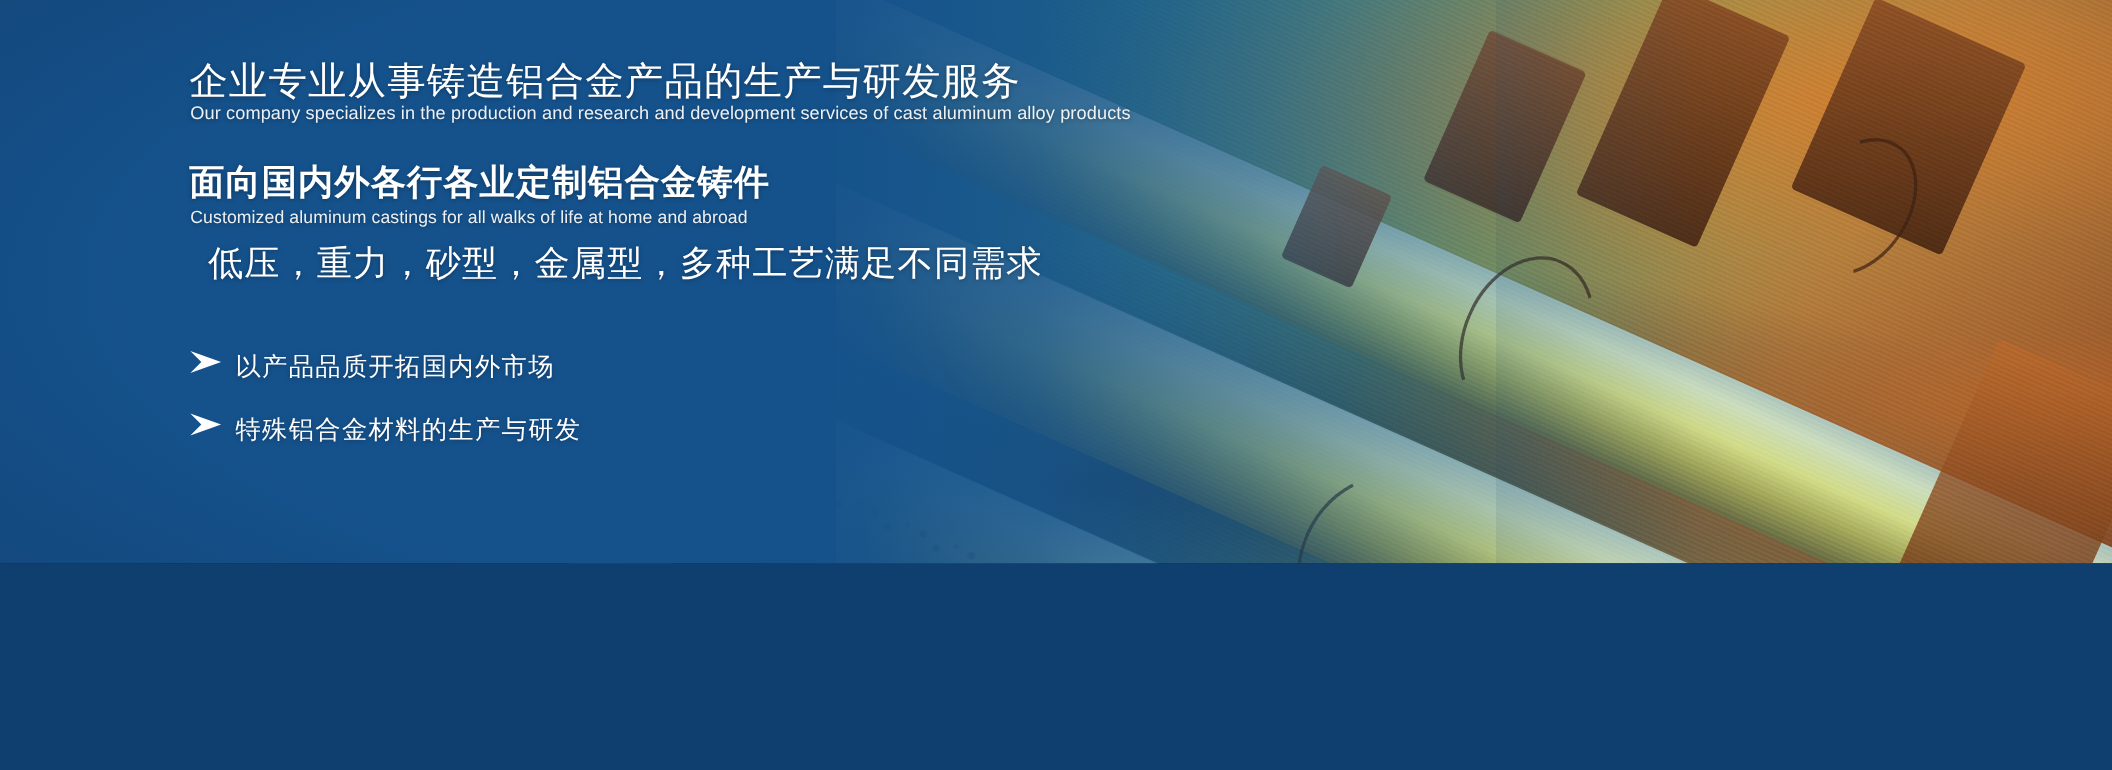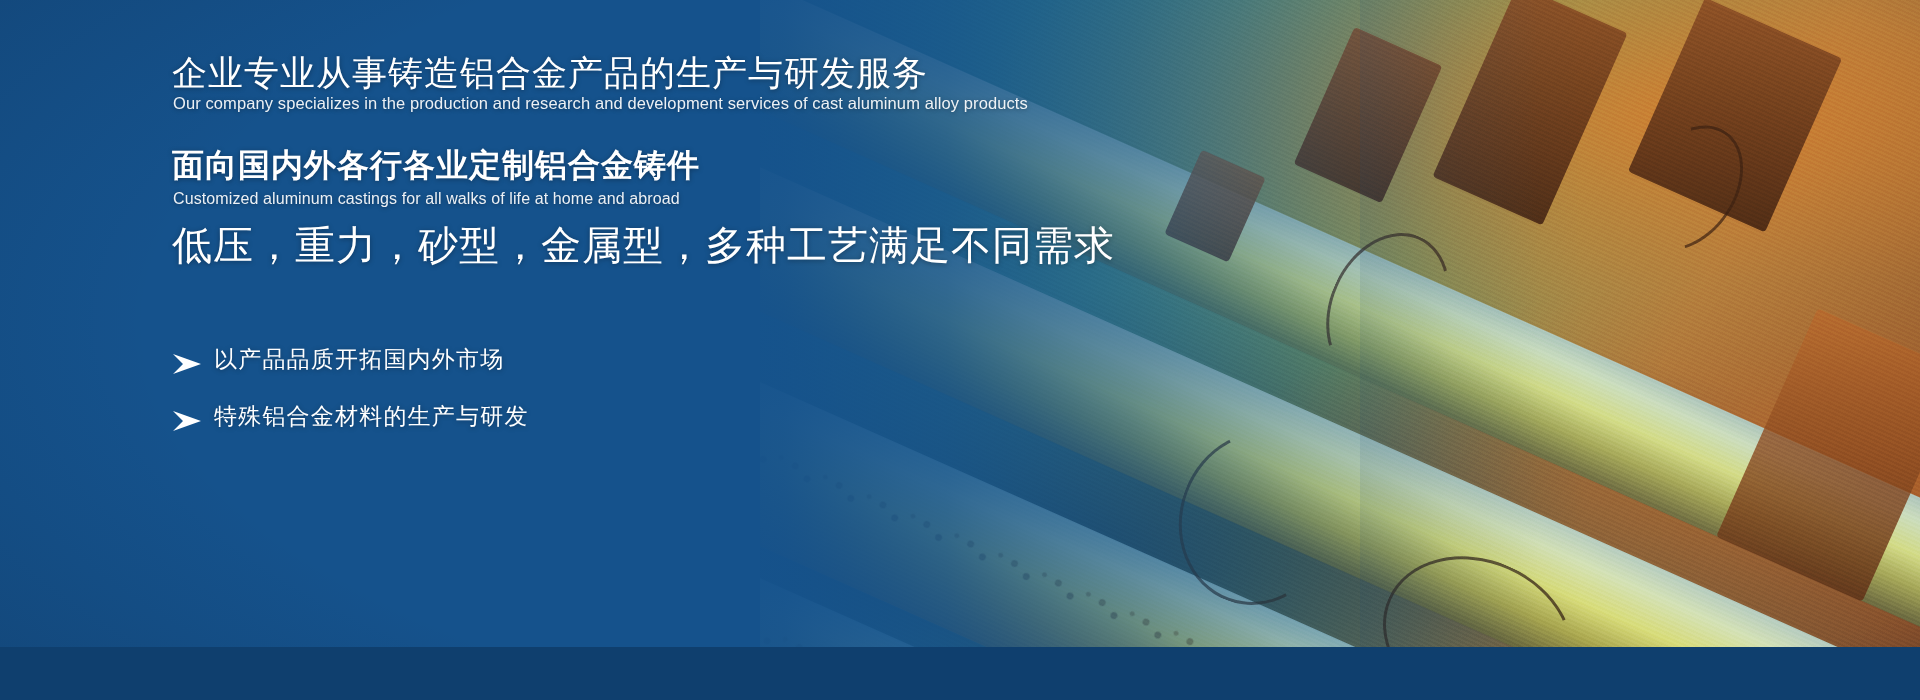--- a/index.html
+++ b/index.html
@@ -3,21 +3,21 @@
 <meta charset="utf-8">
 <style>
   html, body {
     margin: 0;
     padding: 0;
     background: #0f3f6e;
   }
   #banner {
     position: relative;
     width: 1920px;
-    height: 647px;
+    height: 512px;
     overflow: hidden;
     font-family: "Liberation Sans", "DejaVu Sans", sans-serif;
     background: #000000;
   }
 
   
   .photo {
     position: absolute;
     inset: 0;
     overflow: hidden;
@@ -209,22 +209,22 @@
     top: 190px; left: 1px;
     font-size: 16px;
     font-weight: 400;
     color: rgba(255,255,255,0.92);
     letter-spacing: 0.1px;
     white-space: nowrap;
     text-shadow: 0 1px 4px rgba(0,0,0,0.35);
   }
   .h-cn-3 {
     position: absolute;
-    top: 218px; left: 0;
-    font-size: 40px;
+    top: 218px; left: 17px;
+    font-size: 32px;
     font-weight: 400;
     letter-spacing: 1px;
     white-space: nowrap;
     text-shadow: 0 1px 5px rgba(0,0,0,0.35);
   }
   .sub-en-3 {
     position: absolute;
     top: 263px; left: 1px;
     font-size: 16.5px;
     font-weight: 400;
@@ -236,21 +236,21 @@
 
   .bullets {
     position: absolute;
     top: 318px; left: 0;
     list-style: none;
     margin: 0;
     padding: 0;
   }
   .bullet {
     display: flex;
-    align-items: flex-end;
+    align-items: flex-start;
     height: 57px;
   }
   .bullet-arrow {
     flex: 0 0 auto;
     width: 42px;
     display: flex;
     align-items: center;
     justify-content: flex-start;
   }
   .bullet-arrow svg { display: block; }

